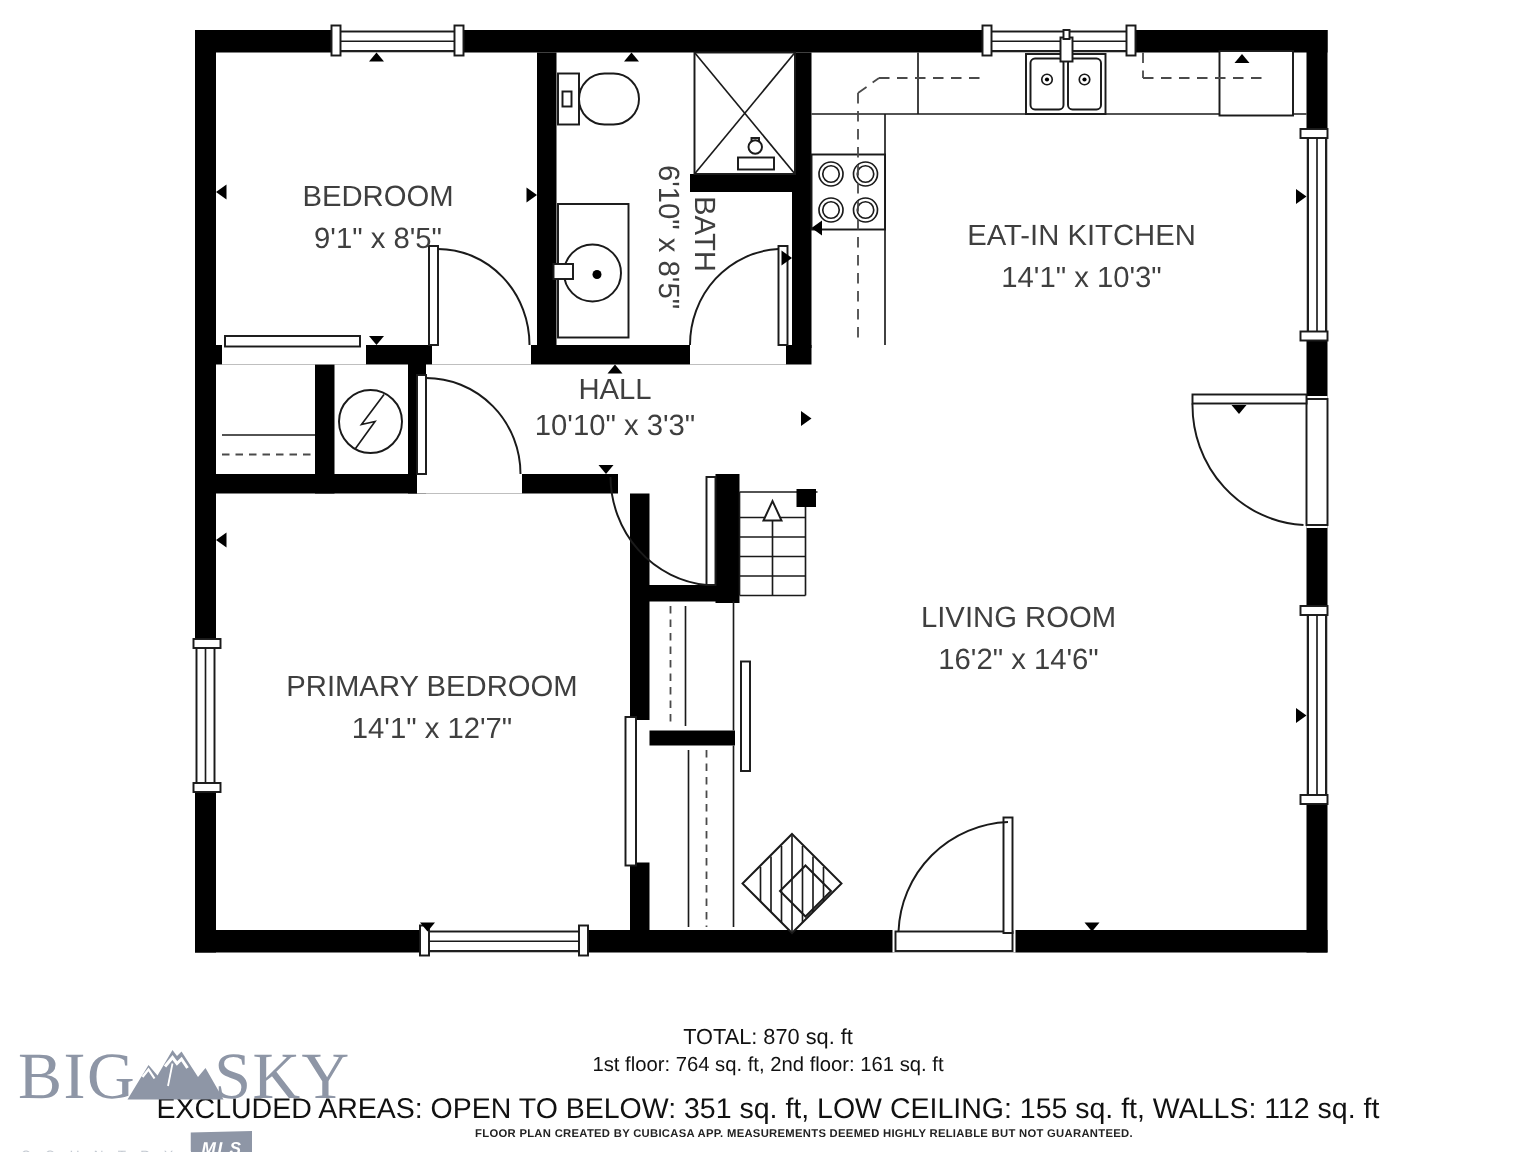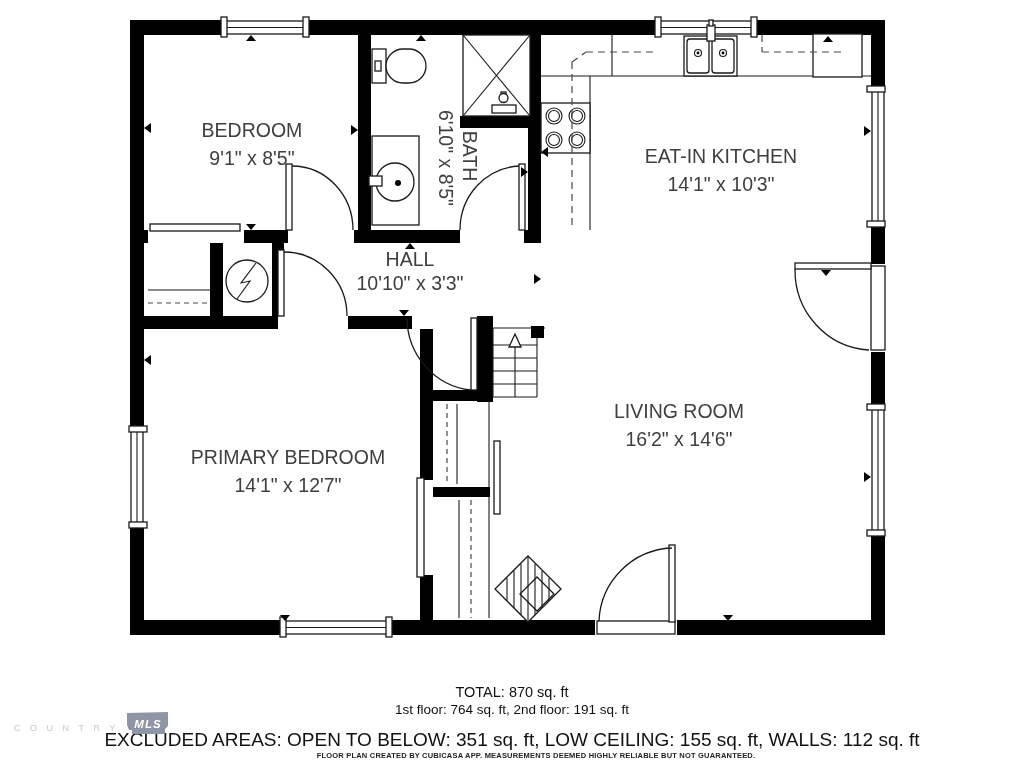--- a/index.html
+++ b/index.html
@@ -282,27 +282,39 @@
       <text class="lbl" x="288" y="492">14'1" x 12'7"</text>
 
       <text class="lbl" x="679" y="418">LIVING ROOM</text>
       <text class="lbl" x="679" y="446">16'2" x 14'6"</text>
     </g>
   </svg>
 
   
   <div class="footer">
     <div class="f1">TOTAL: 870 sq. ft</div>
-    <div class="f2">1st floor: 764 sq. ft, 2nd floor: 191 sq. ft</div>
+    <div class="f2">1st floor: 764 sq. ft, 2nd floor: 161 sq. ft</div>
     <div class="f3">EXCLUDED AREAS: OPEN TO BELOW: 351 sq. ft, LOW CEILING: 155 sq. ft, WALLS: 112 sq. ft</div>
     <div class="f4">FLOOR PLAN CREATED BY CUBICASA APP. MEASUREMENTS DEEMED HIGHLY RELIABLE BUT NOT GUARANTEED.</div>
   </div>
 
   
   <div class="logo">
+    <div class="logo-row">
+      <span class="w">BIG</span>
+      <span class="logo-mtn">
+        <svg width="66" height="36" viewBox="0 0 66 36">
+          <polygon fill="#8e96a6" points="1,35 15,12 21,19 31,2 34,6 37,3 48,20 53,14 65,35"></polygon>
+          <polyline points="26,13 31,7 34,11 37,8 41,14" fill="none" stroke="#ffffff" stroke-width="2"></polyline>
+          <polyline points="11,20 15,15 19,21" fill="none" stroke="#ffffff" stroke-width="1.5"></polyline>
+          <line x1="31" y1="11" x2="28" y2="26" stroke="#ffffff" stroke-width="1.2"></line>
+        </svg>
+      </span>
+      <span class="w">SKY</span>
+    </div>
     <div class="logo-sub">
       <span class="country">COUNTRY</span>
       <span class="mls-badge">
         <svg width="42" height="23" viewBox="0 0 42 23">
           <polygon fill="#8e96a6" points="0,1 41,0 41,14 38,17 38,22 5,22 5,18 2,18 0,13"></polygon>
           <text class="mls-txt" x="21" y="15.5">MLS</text>
         </svg>
       </span>
     </div>
   </div>

